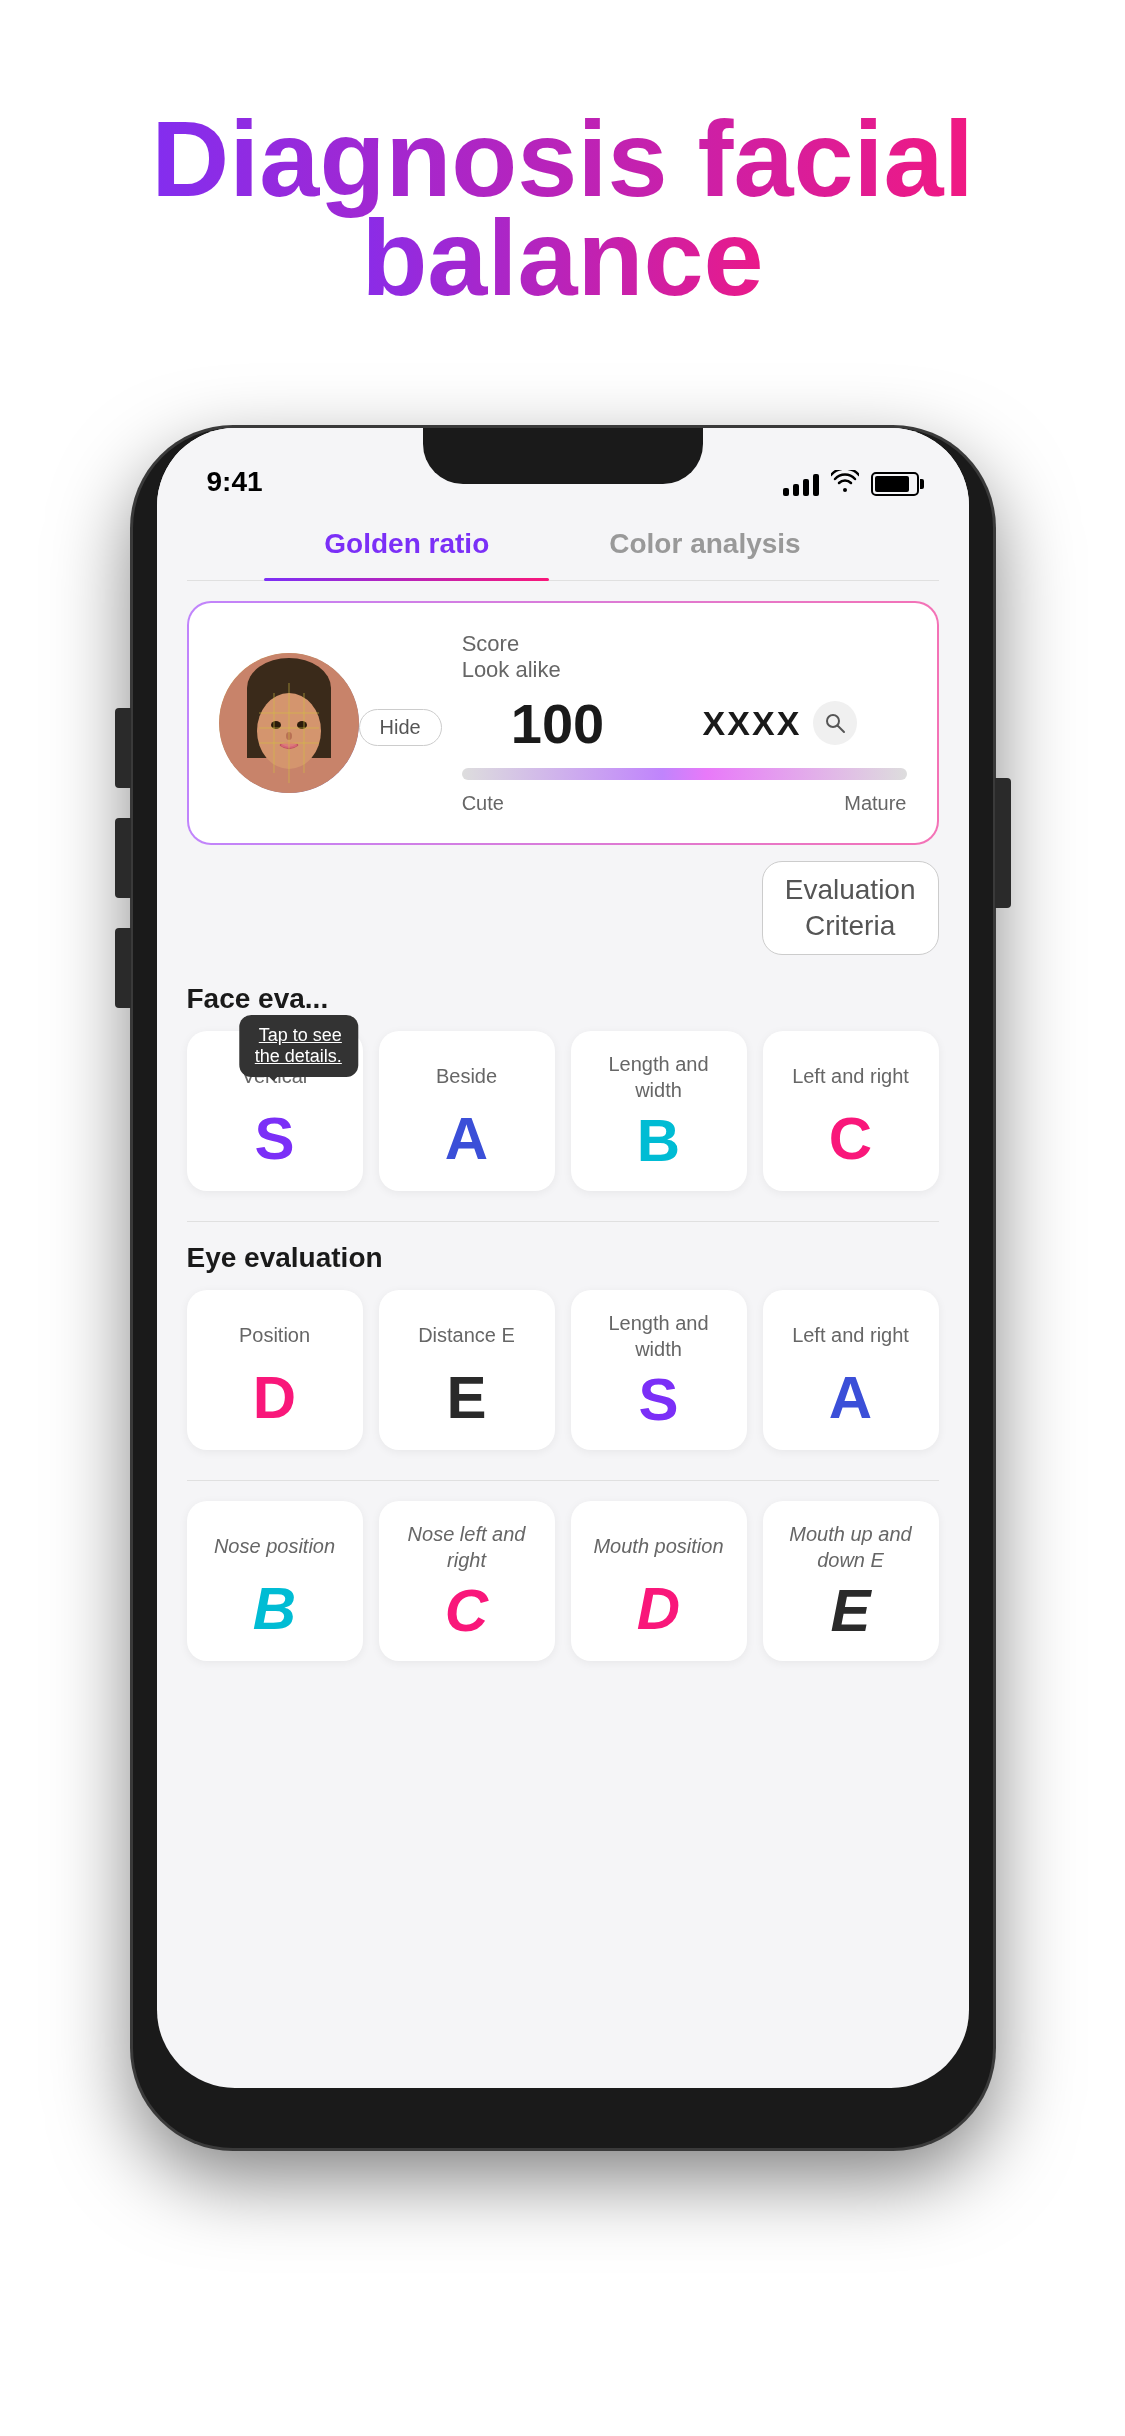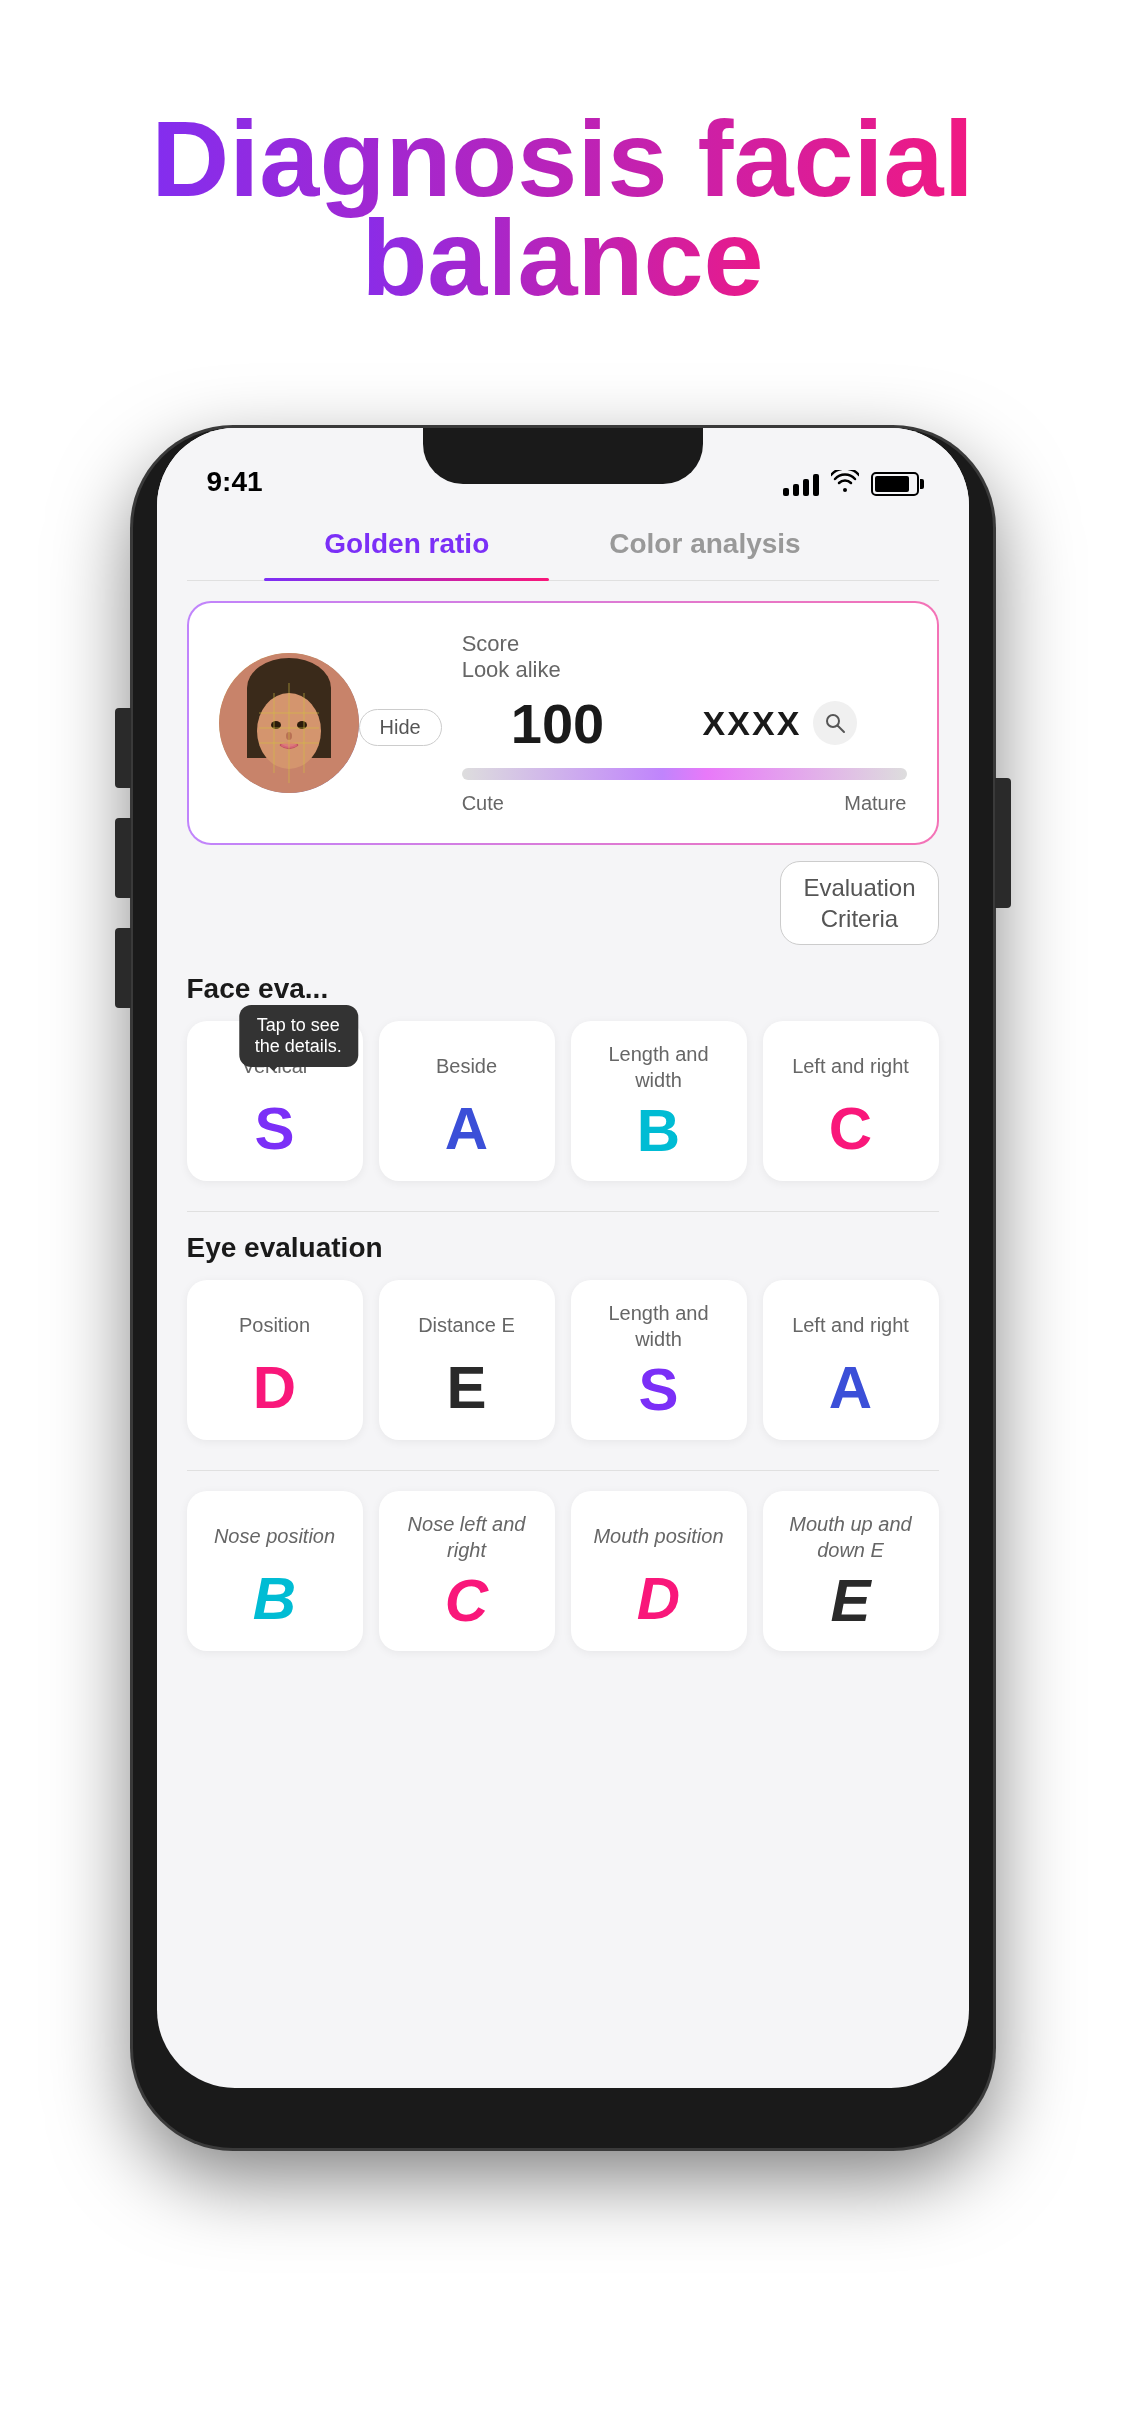--- a/index.html
+++ b/index.html
@@ -359,21 +359,22 @@
       top: -16px;
       left: 50%;
       transform: translateX(-30%);
       background: #333;
       color: #fff;
       font-size: 18px;
       padding: 10px 16px;
       border-radius: 12px;
       white-space: nowrap;
       z-index: 20;
-      text-align: center;
+      text-align: right;
+      text-decoration: underline;
     }
     .tooltip-bubble::after {
       content: '';
       position: absolute;
       bottom: -10px;
       left: 28px;
       border: 6px solid transparent;
       border-top-color: #333;
     }
 
@@ -485,21 +486,21 @@
             </div>
             <div class="slider-bar"></div>
             <div class="cute-mature-row">
               <span>Cute</span>
               <span>Mature</span>
             </div>
           </div>
         </div>
 
         <div style="display: flex; justify-content: flex-end; margin-bottom: 8px;">
-          <div class="eval-criteria-btn" style="white-space: pre-line; font-size: 24px; line-height: 1.3;">Evaluation
+          <div class="eval-criteria-btn" style="white-space: pre-line; font-size: 28px; line-height: 1.3;">Evaluation
 Criteria</div>
         </div>
 
         <div class="section-header">Face eva...</div>
 
         <div class="grade-grid">
 
           <div class="grade-card">
             <div class="tooltip-bubble">
               <div>Tap to see</div>

